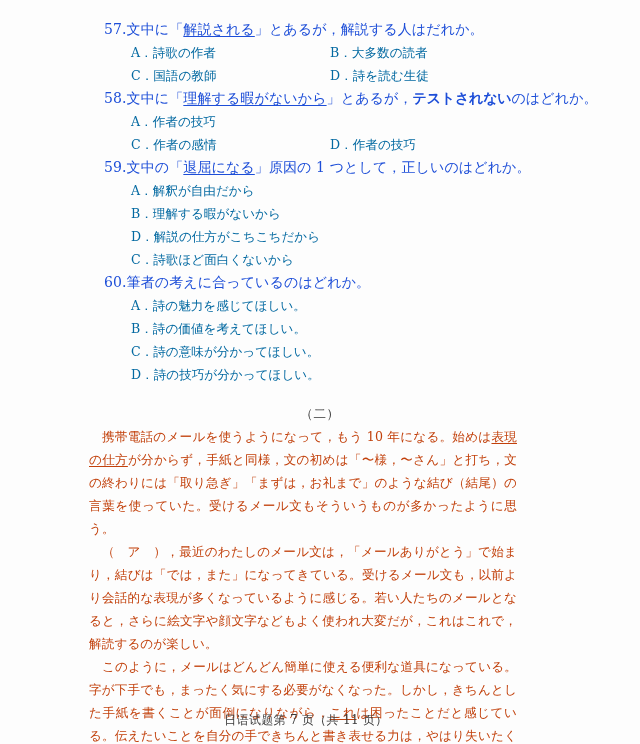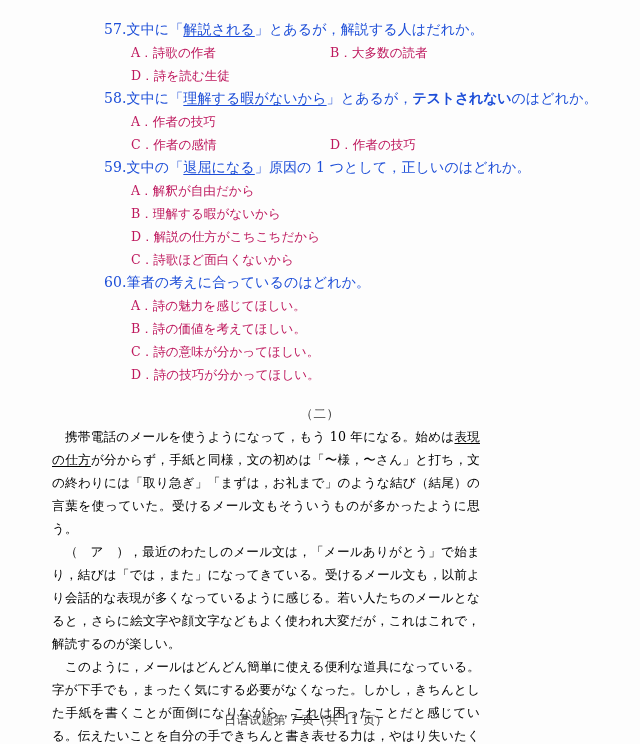--- a/index.html
+++ b/index.html
@@ -62,21 +62,21 @@
 
   
   .opts {
     margin-left: 131px;
     margin-top: 0;
   }
   .opt-row {
     display: flex;
     font-size: 12.6px;
     line-height: 23px;
-    color: #be185d;
+    color: #0369a1;
     white-space: nowrap;
   }
   .opt {
     flex: 0 0 auto;
   }
   .opt.col-left {
     width: 199px;
   }
   .opt-label {
     display: inline-block;
@@ -91,24 +91,24 @@
   .section-mark {
     text-align: center;
     font-size: 12.6px;
     line-height: 23px;
     margin-top: 16px;
     color: #333;
     letter-spacing: 0.5px;
   }
   .para {
     width: 428px;
-    margin-left: 52px;
+    margin-left: 89px;
     font-size: 12.6px;
     line-height: 23px;
-    color: #000000;
+    color: #c2410c;
     text-align: justify;
     text-justify: inter-character;
     text-indent: 13px;
     letter-spacing: 0.1px;
     word-break: break-all;
   }
 
   
   .footer {
     position: absolute;
@@ -132,20 +132,21 @@
     <div class="q-block">
       <div class="q-stem">
         <span class="q-num">57.</span><span>文中に「</span><span class="u">解説される</span><span>」とあるが，解説する人はだれか。</span>
       </div>
       <div class="opts">
         <div class="opt-row">
           <div class="opt col-left"><span class="opt-label">A．</span><span>詩歌の作者</span></div>
           <div class="opt"><span class="opt-label">B．</span><span>大多数の読者</span></div>
         </div>
         <div class="opt-row">
+          <div class="opt col-left"><span class="opt-label">C．</span><span>国語の教師</span></div>
           <div class="opt"><span class="opt-label">D．</span><span>詩を読む生徒</span></div>
         </div>
       </div>
     </div>
 
     <div class="q-block">
       <div class="q-stem">
         <span class="q-num">58.</span><span>文中に「</span><span class="u">理解する暇がないから</span><span>」とあるが，</span><span class="bold-go">テストされない</span><span>のはどれか。</span>
       </div>
       <div class="opts">

